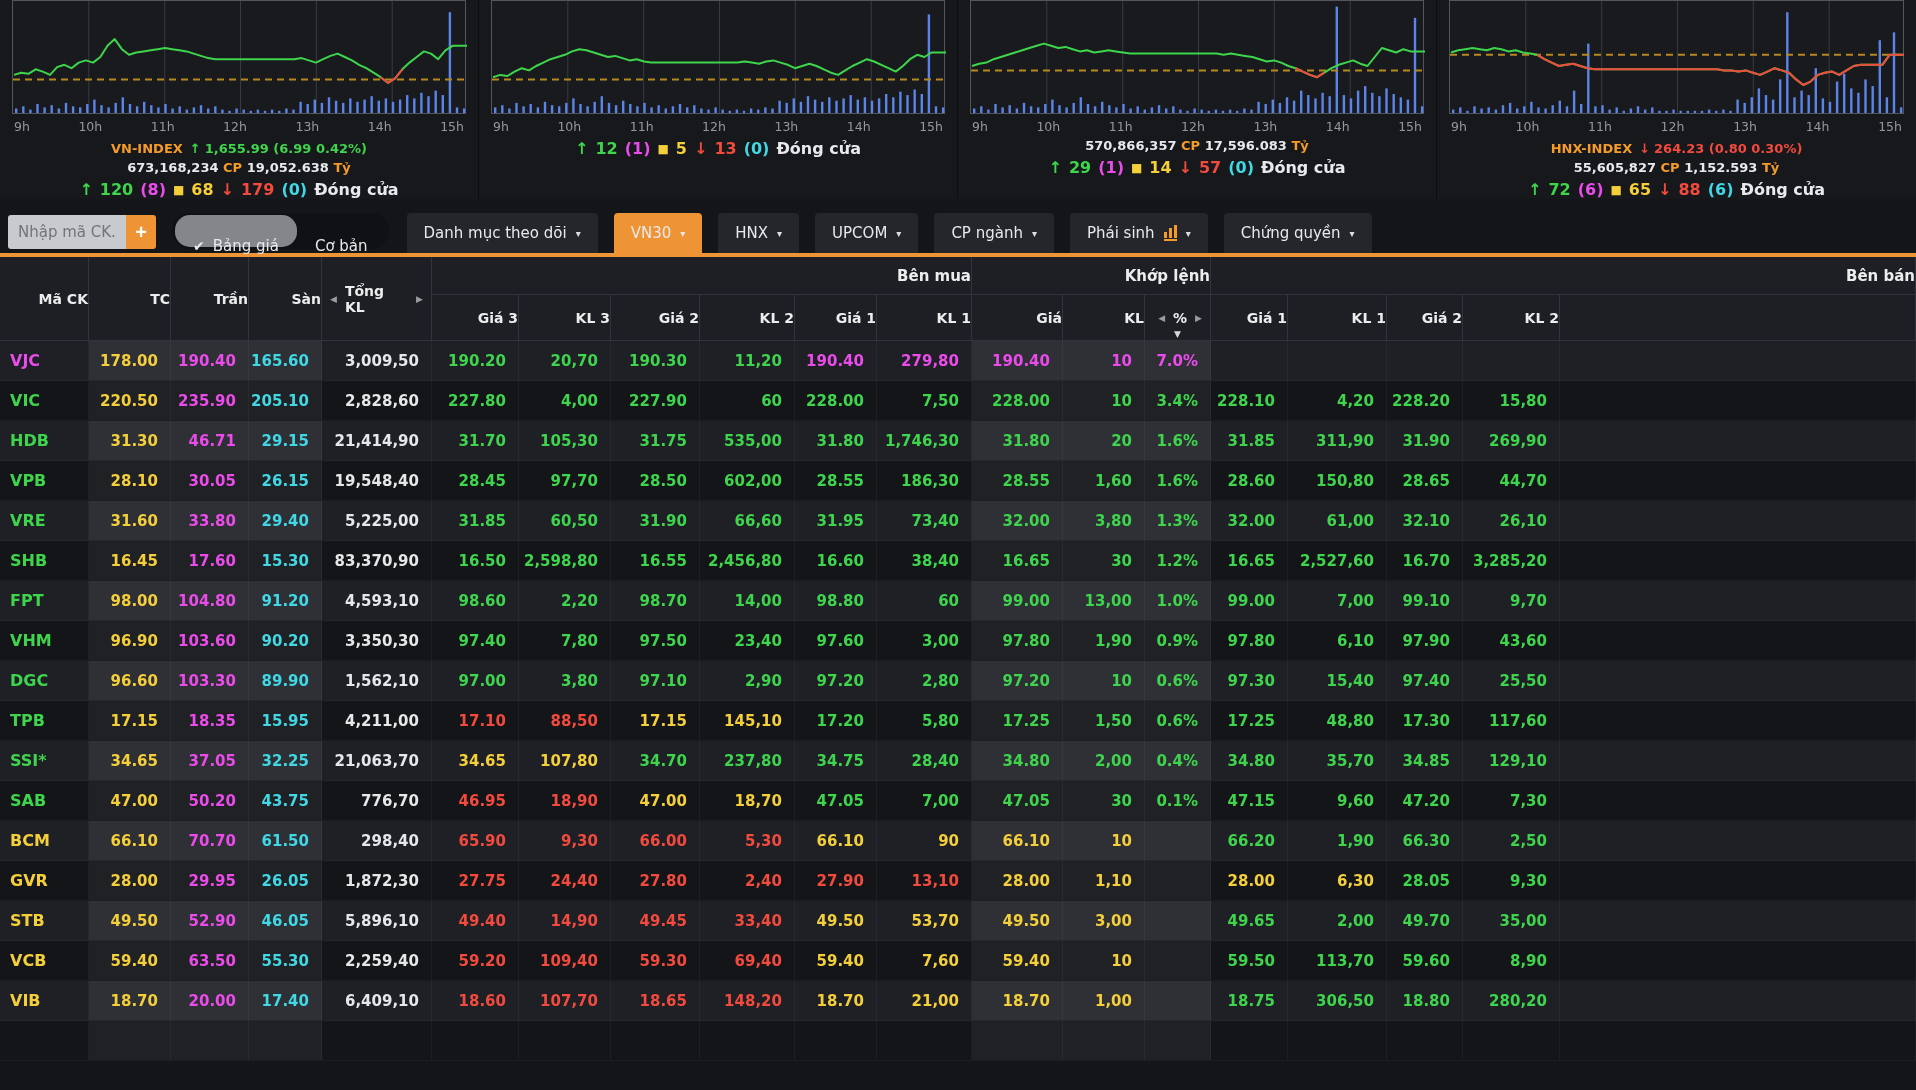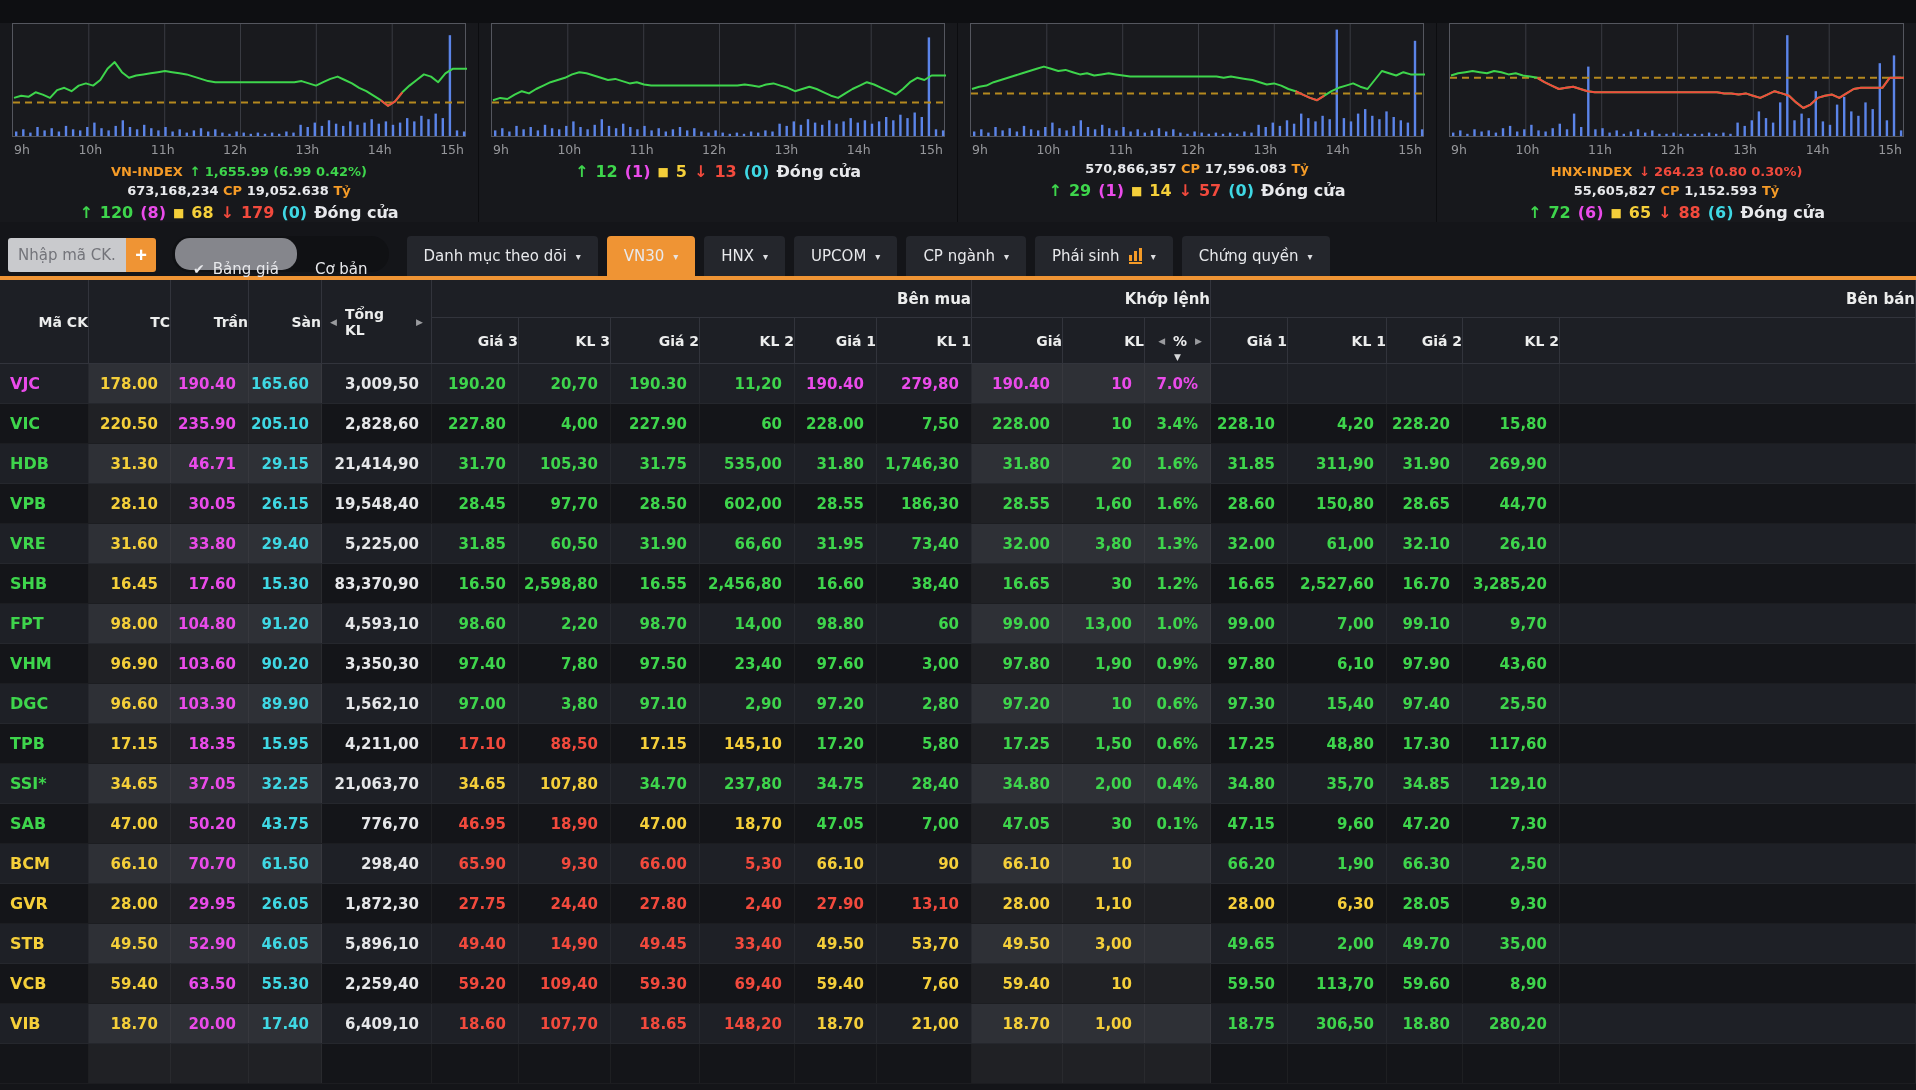--- a/index.html
+++ b/index.html
@@ -4,21 +4,21 @@
 <style>
   :root{
     --g:#3ed54c; --r:#f24a3d; --y:#f5cf3a; --m:#ea4bea; --c:#3fd8e4; --o:#f59b27; --w:#e8e9ec;
     --cols:89px 82px 78px 73px 110px 87px 92px 89px 95px 82px 95px 91px 82px 66px 77px 99px 76px 97px 1fr;
   }
   *{box-sizing:border-box}
   html,body{margin:0;padding:0}
   body{width:1916px;height:1090px;overflow:hidden;background:#141519;
        font-family:"DejaVu Sans","Liberation Sans",sans-serif;color:var(--w)}
   
-  .charts{display:flex;background:#0e0f12;padding-top:23px}
+  .charts{display:flex;background:#0e0f12;padding-top:0}
   .ix{width:479px;padding:0 12px;background:#17181c;border-right:1px solid #0c0d10}
   .ix:last-child{border-right:none}
   .ix-plot{border:1px solid #54565e;background:#191a1e}
   .ix-plot svg{display:block}
   .ix-xlabels{display:flex;justify-content:space-between;padding:5px 2px 0;color:#96979b;font-size:12.5px}
   .ix-l1{text-align:center;font-size:13px;font-weight:bold;margin-top:7px;white-space:nowrap}
   .ix-name{color:var(--o);margin-right:7px}
   .ix.up .ix-arrow,.ix.up .ix-val{color:var(--g)}
   .ix.down .ix-arrow,.ix.down .ix-val{color:var(--r)}
   .ix-arrow{margin-right:4px}
@@ -31,21 +31,21 @@
   .search{display:flex;margin-bottom:4px}
   .search input{width:118px;height:34px;background:#c9cacd;border:none;border-radius:3px 0 0 3px;
       padding:0 10px;font-size:15px;color:#3a3b40;outline:none;font-family:inherit}
   .search input::placeholder{color:#73747a}
   .add-btn{width:30px;height:34px;background:#ef9434;border:none;border-radius:0 3px 3px 0;color:#fff;
       font-size:20px;font-weight:bold;cursor:pointer;line-height:1}
   .toggle{display:flex;align-items:center;background:#101114;border-radius:18px;padding:3px;height:36px;margin:0 8px 4px 6px}
   .seg{padding:16px 18px;height:30px;line-height:30px;border-radius:15px;font-size:15px;color:var(--w);cursor:pointer;white-space:nowrap}
   .seg.active{background:#85868c}
   .chk{margin-right:8px;font-size:14px}
-  .tabs{display:flex;gap:9px;align-items:flex-end}
+  .tabs{display:flex;gap:16px;align-items:flex-end}
   .tab{display:flex;align-items:center;gap:9px;background:#24262c;color:var(--w);border:none;font-size:15px;
       padding:0 17px;height:40px;border-radius:4px 4px 0 0;cursor:pointer;font-family:inherit;white-space:nowrap}
   .tab.active{background:#ef9434}
   .caret{font-size:10px;opacity:.95}
   .tab .bars{display:flex;align-items:flex-end;gap:2px;border-bottom:2px solid var(--o);padding-bottom:1px;height:15px}
   .tab .bars i{display:block;width:3px;background:var(--o)}
   .orange-line{height:4px;background:#ef9434}
   
   .thead{display:grid;grid-template-columns:var(--cols);grid-template-rows:38px 46px;background:#1d1f25;font-weight:bold}
   .th{display:flex;align-items:center;justify-content:flex-end;border-right:1px solid #32343c;

